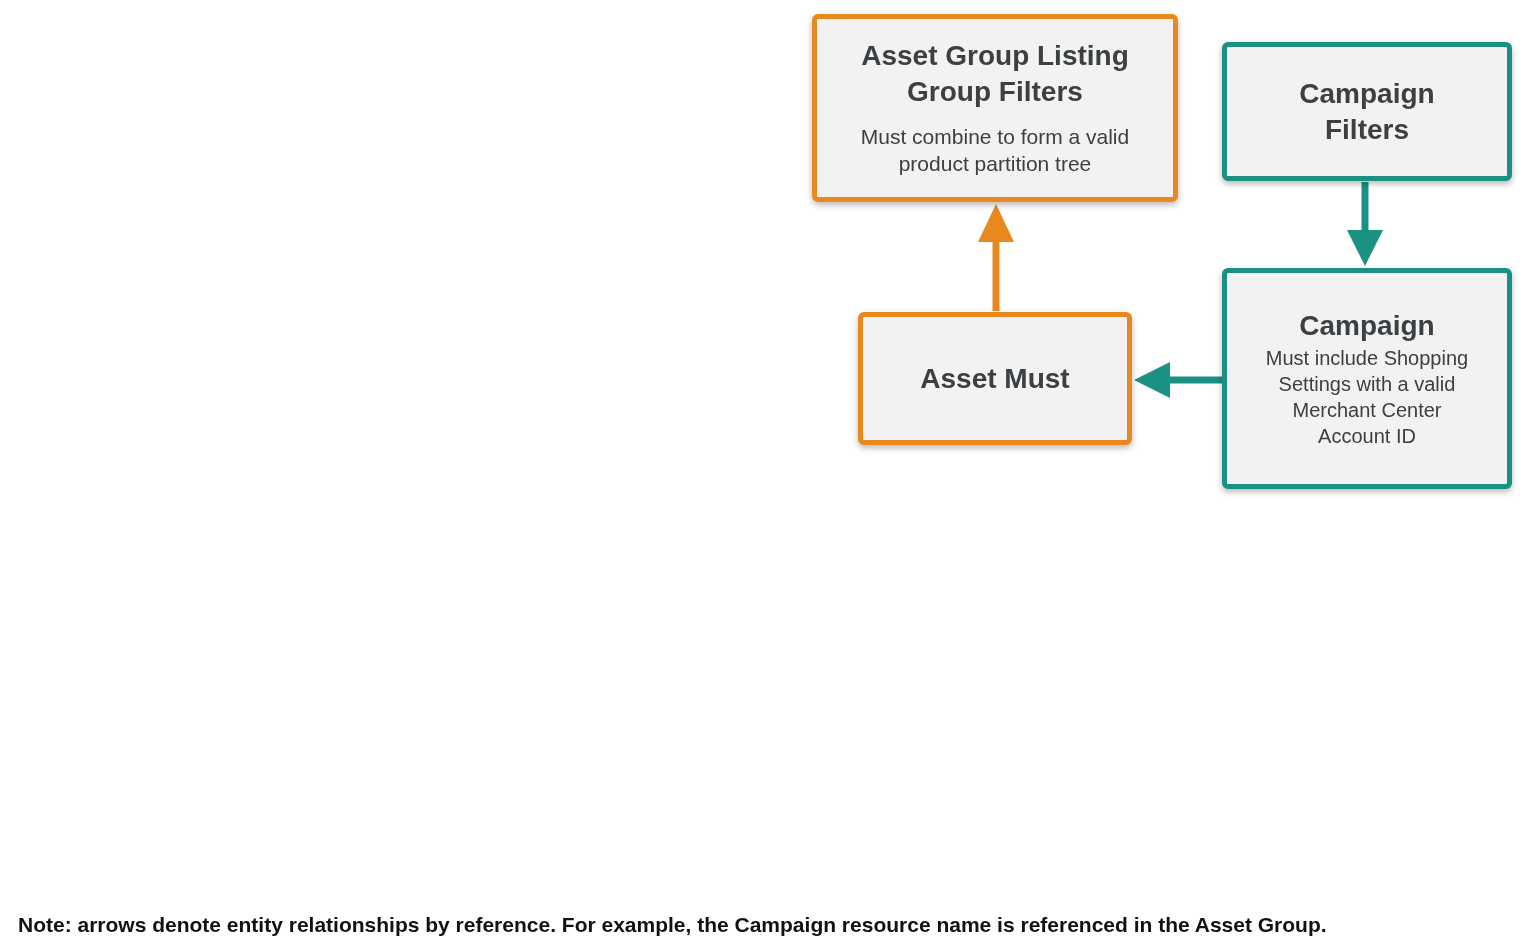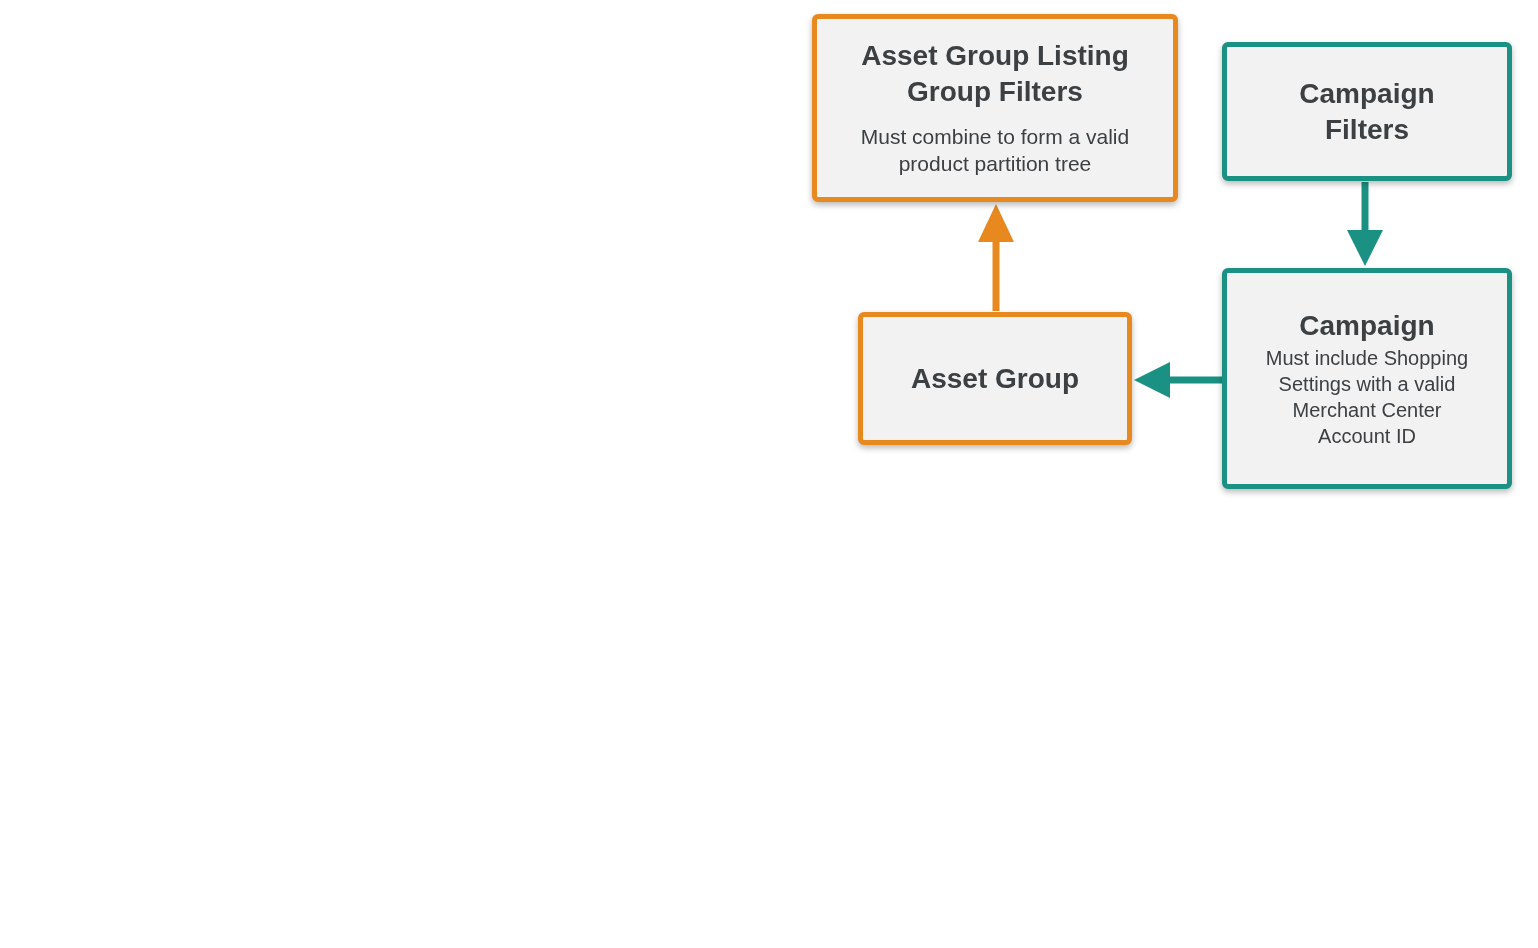--- a/index.html
+++ b/index.html
@@ -84,17 +84,18 @@
   <div class="node node-budget" style="border-color: rgb(27, 145, 131);">
     <div class="node-title">Campaign Filters</div>
   </div>
 
   <div class="node node-campaign" style="border-color: rgb(27, 145, 131);">
     <div class="node-title">Campaign</div>
     <div class="node-sub">Must include Shopping Settings with a valid Merchant Center Account ID</div>
   </div>
 
   <div class="node node-assetgroup" style="border-color: rgb(232, 137, 31);">
-    <div class="node-title">Asset Group</div>
+    <div class="node-title">Asset Must</div>
   </div>
 
+  <div class="note" style="color: rgb(17, 17, 17);">Note: arrows denote entity relationships by reference. For example, the Campaign resource name is referenced in the Asset Group.</div>
 
 </div>
 
 </body></html>

